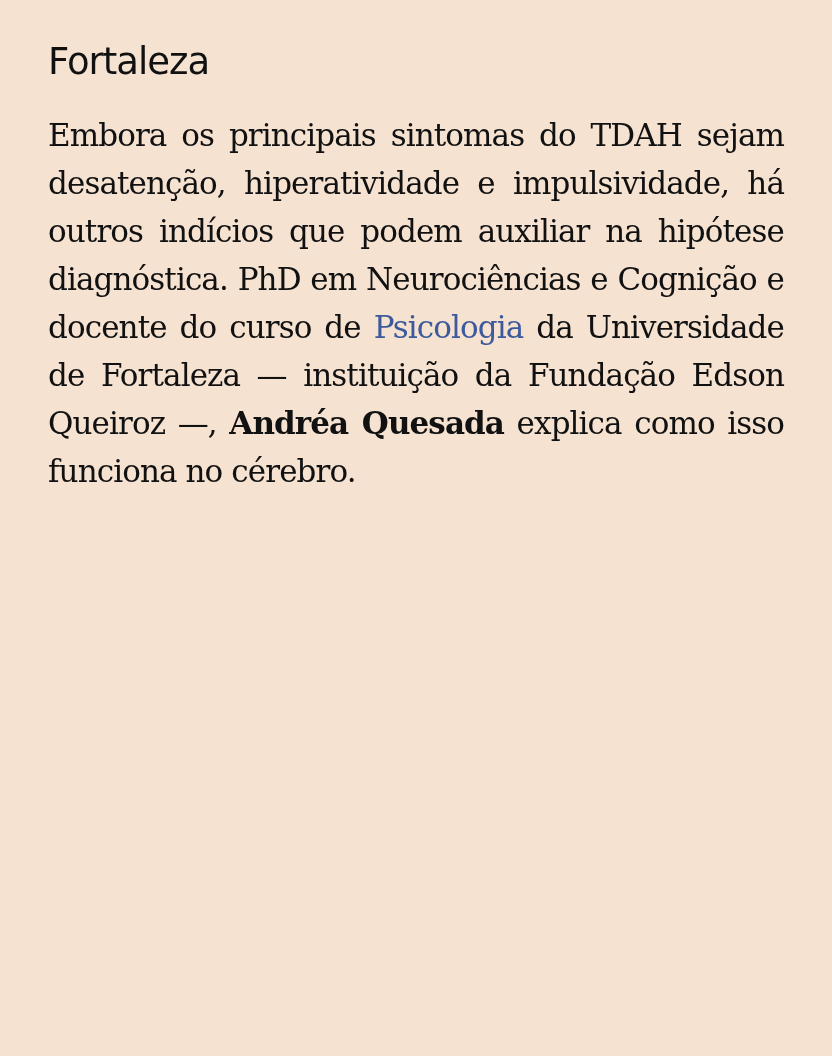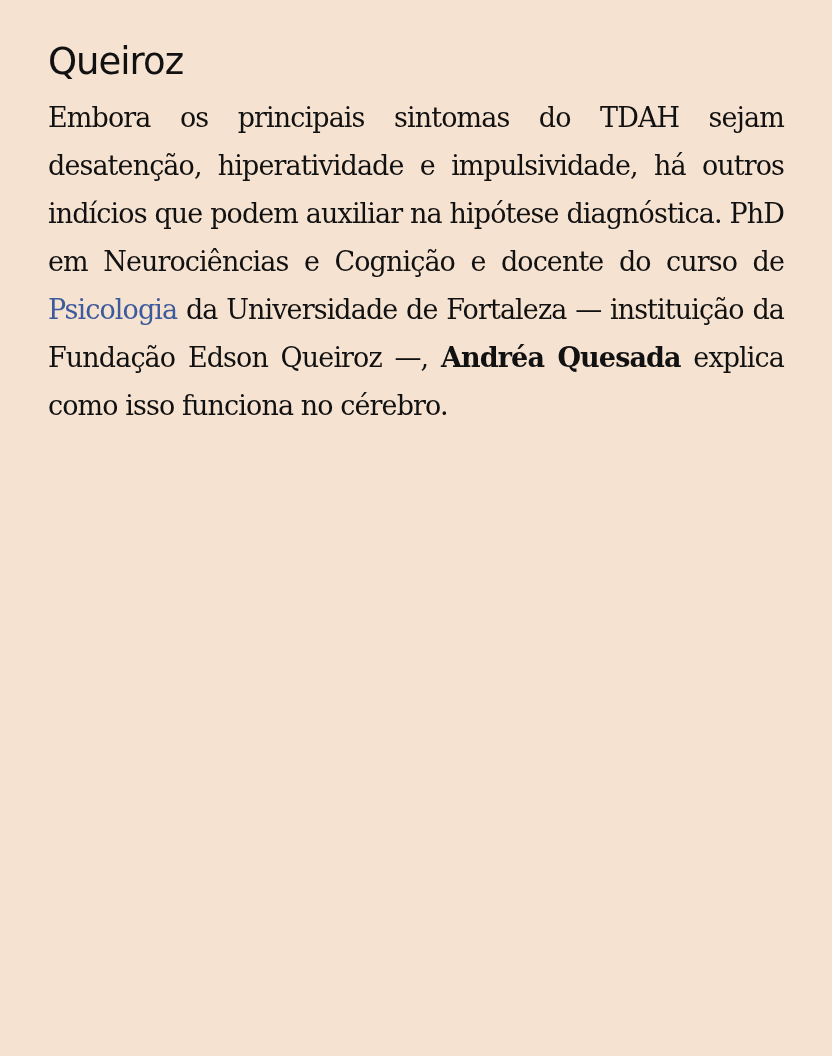--- a/index.html
+++ b/index.html
@@ -16,31 +16,31 @@
     h2 {
       margin: 0;
       font-family: "DejaVu Sans", sans-serif;
       font-weight: 500;
       font-size: 37px;
       letter-spacing: -1px;
       color: #111;
       line-height: 48px;
     }
     p {
-      margin: 8px 0 0 0;
+      margin: 25px 0 0 0;
       font-family: "DejaVu Serif", serif;
-      font-size: 27px;
+      font-size: 31px;
       line-height: 48px;
       color: #111;
       text-align: justify;
       letter-spacing: -0.9px;
       word-spacing: 0px;
     }
     a { color: #3d5a9c; text-decoration: none; }
     b { font-weight: bold; }
   </style>
 </head>
 <body>
 
 <div class="content">
-  <h2>Queiroz</h2>
+  <h2>Fortaleza</h2>
   <p><span>Embora os principais sintomas do TDAH sejam desatenção, hiperatividade e impulsividade, há outros indícios que podem auxiliar na hipótese diagnóstica. PhD em Neurociências e Cognição e docente do curso de </span><a>Psicologia</a><span> da Universidade de Fortaleza — instituição da Fundação Edson Queiroz —, </span><b>Andréa Quesada</b><span> explica como isso funciona no cérebro.</span></p>
 </div>
 
 </body></html>

